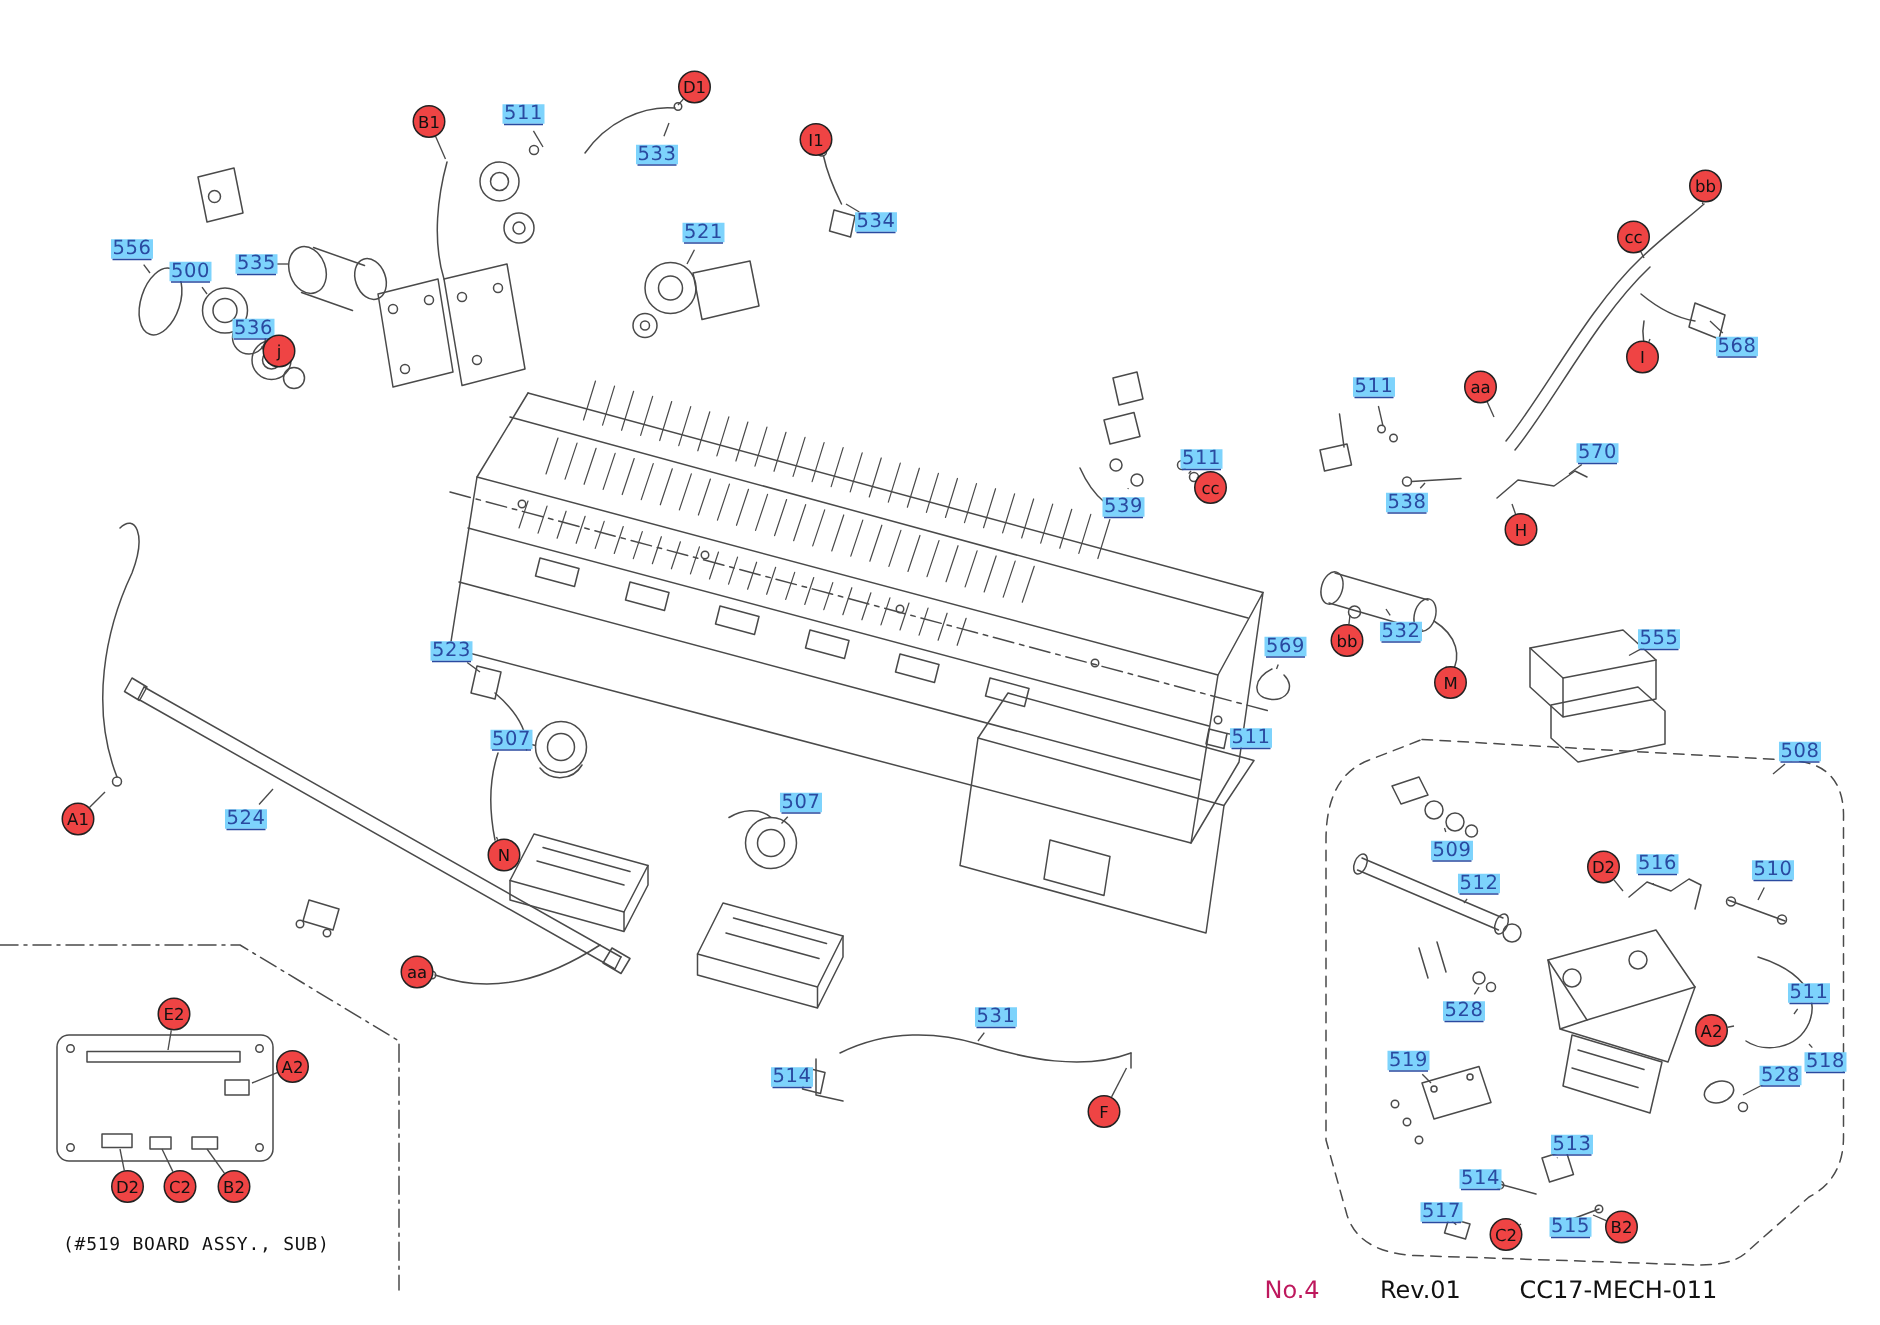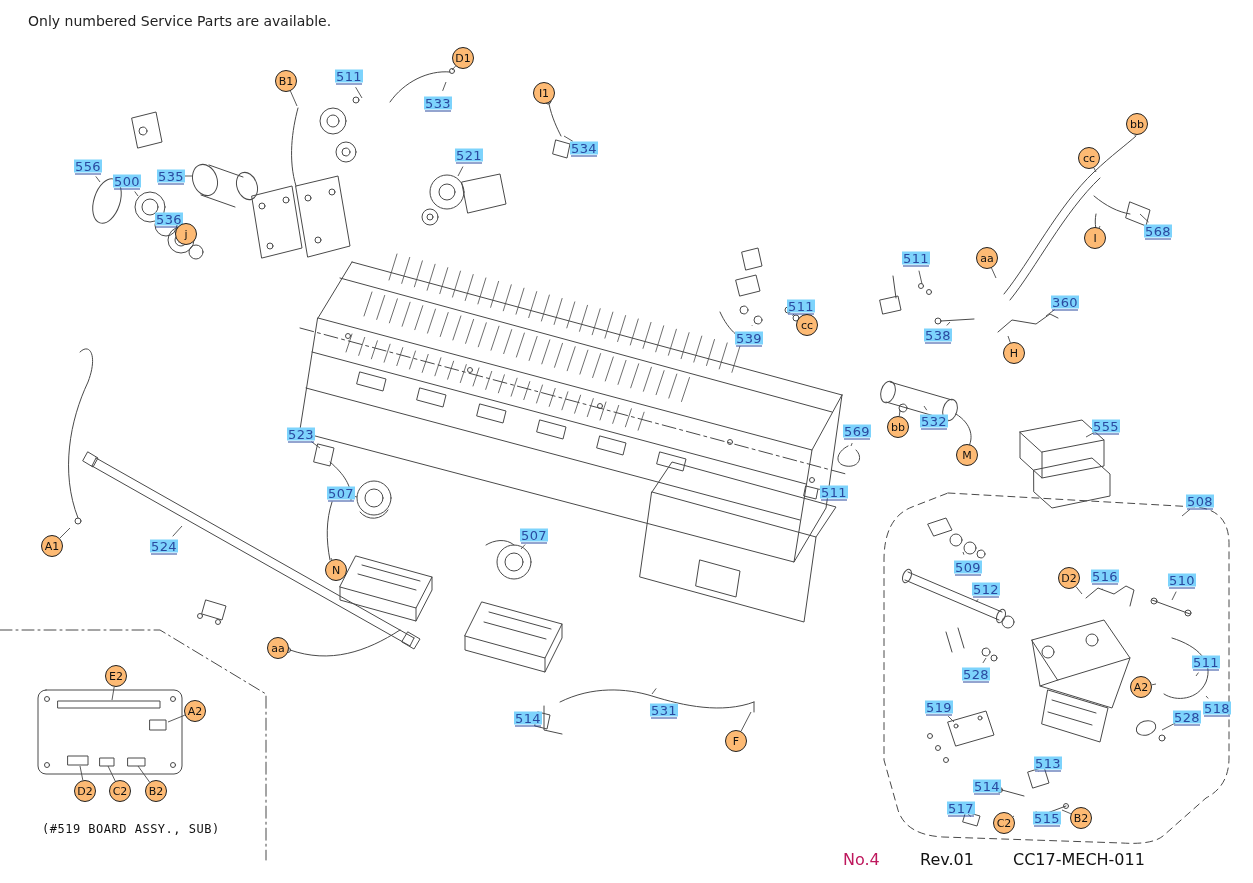--- a/index.html
+++ b/index.html
@@ -25,21 +25,21 @@
   .footer-doc{position:absolute;left:1013px;top:850px;font-size:16px;color:#111;}
   .part-label{
     position:absolute;transform:translate(-50%,-50%);
     color:var(--part-label-color);font-size:13px;line-height:1;
     text-decoration:underline;text-underline-offset:3px;letter-spacing:0.4px;
     white-space:nowrap;background:#7dd3fc;padding:0 1px;
   }
   .callout{
     position:absolute;transform:translate(-50%,-50%);
     width:22px;height:22px;border:1.4px solid var(--callout-color);border-radius:50%;
-    background:#fdba74;display:flex;align-items:center;justify-content:center;
+    background:#ef4444;display:flex;align-items:center;justify-content:center;
     font-size:11px;line-height:1;color:#111;box-sizing:border-box;
   }
 </style>
 </head>
 <body>
 
 <div class="page">
 
   <svg class="drawing" viewBox="0 0 1253 883" xmlns="http://www.w3.org/2000/svg">
     <g stroke="#4a4a4a" fill="none" stroke-width="1" stroke-linecap="round" stroke-linejoin="round">
@@ -392,56 +392,55 @@
         <line x1="115.23995825656752" y1="781.083246367849" x2="108" y2="766"></line>
         <line x1="149.57264801570417" y1="782.0731222440336" x2="138" y2="766"></line>
         <line x1="741.0536521076115" y1="731.2296059252845" x2="751" y2="712"></line>
         <line x1="1075.9365188760391" y1="586.5372540012789" x2="1082" y2="594"></line>
         <line x1="1151.7863874326001" y1="684.84272251348" x2="1156" y2="684"></line>
         <line x1="1070.8620108734813" y1="813.7313729993606" x2="1062" y2="810"></line>
         <line x1="1013.0115511257095" y1="816.6919142120034" x2="1014" y2="816"></line>
       </g>
   </svg>
 
-  <div class="note">Only numbered Service Parts are available.</div>
 
   <div class="labels">
       <span class="part-label" style="left: 349px; top: 76px;">511</span>
       <span class="part-label" style="left: 438px; top: 103px;">533</span>
       <span class="part-label" style="left: 469px; top: 155px;">521</span>
       <span class="part-label" style="left: 584px; top: 148px;">534</span>
       <span class="part-label" style="left: 88px; top: 166px;">556</span>
       <span class="part-label" style="left: 127px; top: 181px;">500</span>
       <span class="part-label" style="left: 171px; top: 176px;">535</span>
       <span class="part-label" style="left: 169px; top: 219px;">536</span>
       <span class="part-label" style="left: 1158px; top: 231px;">568</span>
       <span class="part-label" style="left: 916px; top: 258px;">511</span>
       <span class="part-label" style="left: 801px; top: 306px;">511</span>
-      <span class="part-label" style="left: 1065px; top: 302px;">360</span>
+      <span class="part-label" style="left: 1065px; top: 302px;">570</span>
       <span class="part-label" style="left: 938px; top: 335px;">538</span>
       <span class="part-label" style="left: 749px; top: 338px;">539</span>
       <span class="part-label" style="left: 934px; top: 421px;">532</span>
       <span class="part-label" style="left: 857px; top: 431px;">569</span>
       <span class="part-label" style="left: 1106px; top: 426px;">555</span>
       <span class="part-label" style="left: 301px; top: 434px;">523</span>
       <span class="part-label" style="left: 834px; top: 492px;">511</span>
       <span class="part-label" style="left: 1200px; top: 501px;">508</span>
       <span class="part-label" style="left: 341px; top: 493px;">507</span>
       <span class="part-label" style="left: 534px; top: 535px;">507</span>
       <span class="part-label" style="left: 164px; top: 546px;">524</span>
       <span class="part-label" style="left: 968px; top: 567px;">509</span>
       <span class="part-label" style="left: 1105px; top: 576px;">516</span>
       <span class="part-label" style="left: 1182px; top: 580px;">510</span>
       <span class="part-label" style="left: 986px; top: 589px;">512</span>
       <span class="part-label" style="left: 1206px; top: 662px;">511</span>
       <span class="part-label" style="left: 976px; top: 674px;">528</span>
       <span class="part-label" style="left: 1217px; top: 708px;">518</span>
       <span class="part-label" style="left: 1187px; top: 717px;">528</span>
       <span class="part-label" style="left: 939px; top: 707px;">519</span>
-      <span class="part-label" style="left: 664px; top: 710px; text-align: center;">531</span>
+      <span class="part-label" style="left: 664px; top: 678px; text-align: center;">531</span>
       <span class="part-label" style="left: 528px; top: 718px;">514</span>
       <span class="part-label" style="left: 1048px; top: 763px;">513</span>
       <span class="part-label" style="left: 987px; top: 786px;">514</span>
       <span class="part-label" style="left: 961px; top: 808px;">517</span>
       <span class="part-label" style="left: 1047px; top: 818px;">515</span>
       <span class="callout" style="left: 286px; top: 81px;">B1</span>
       <span class="callout" style="left: 463px; top: 58px;">D1</span>
       <span class="callout" style="left: 544px; top: 93px;">I1</span>
       <span class="callout" style="left: 1137px; top: 124px;">bb</span>
       <span class="callout" style="left: 1089px; top: 158px;">cc</span>

